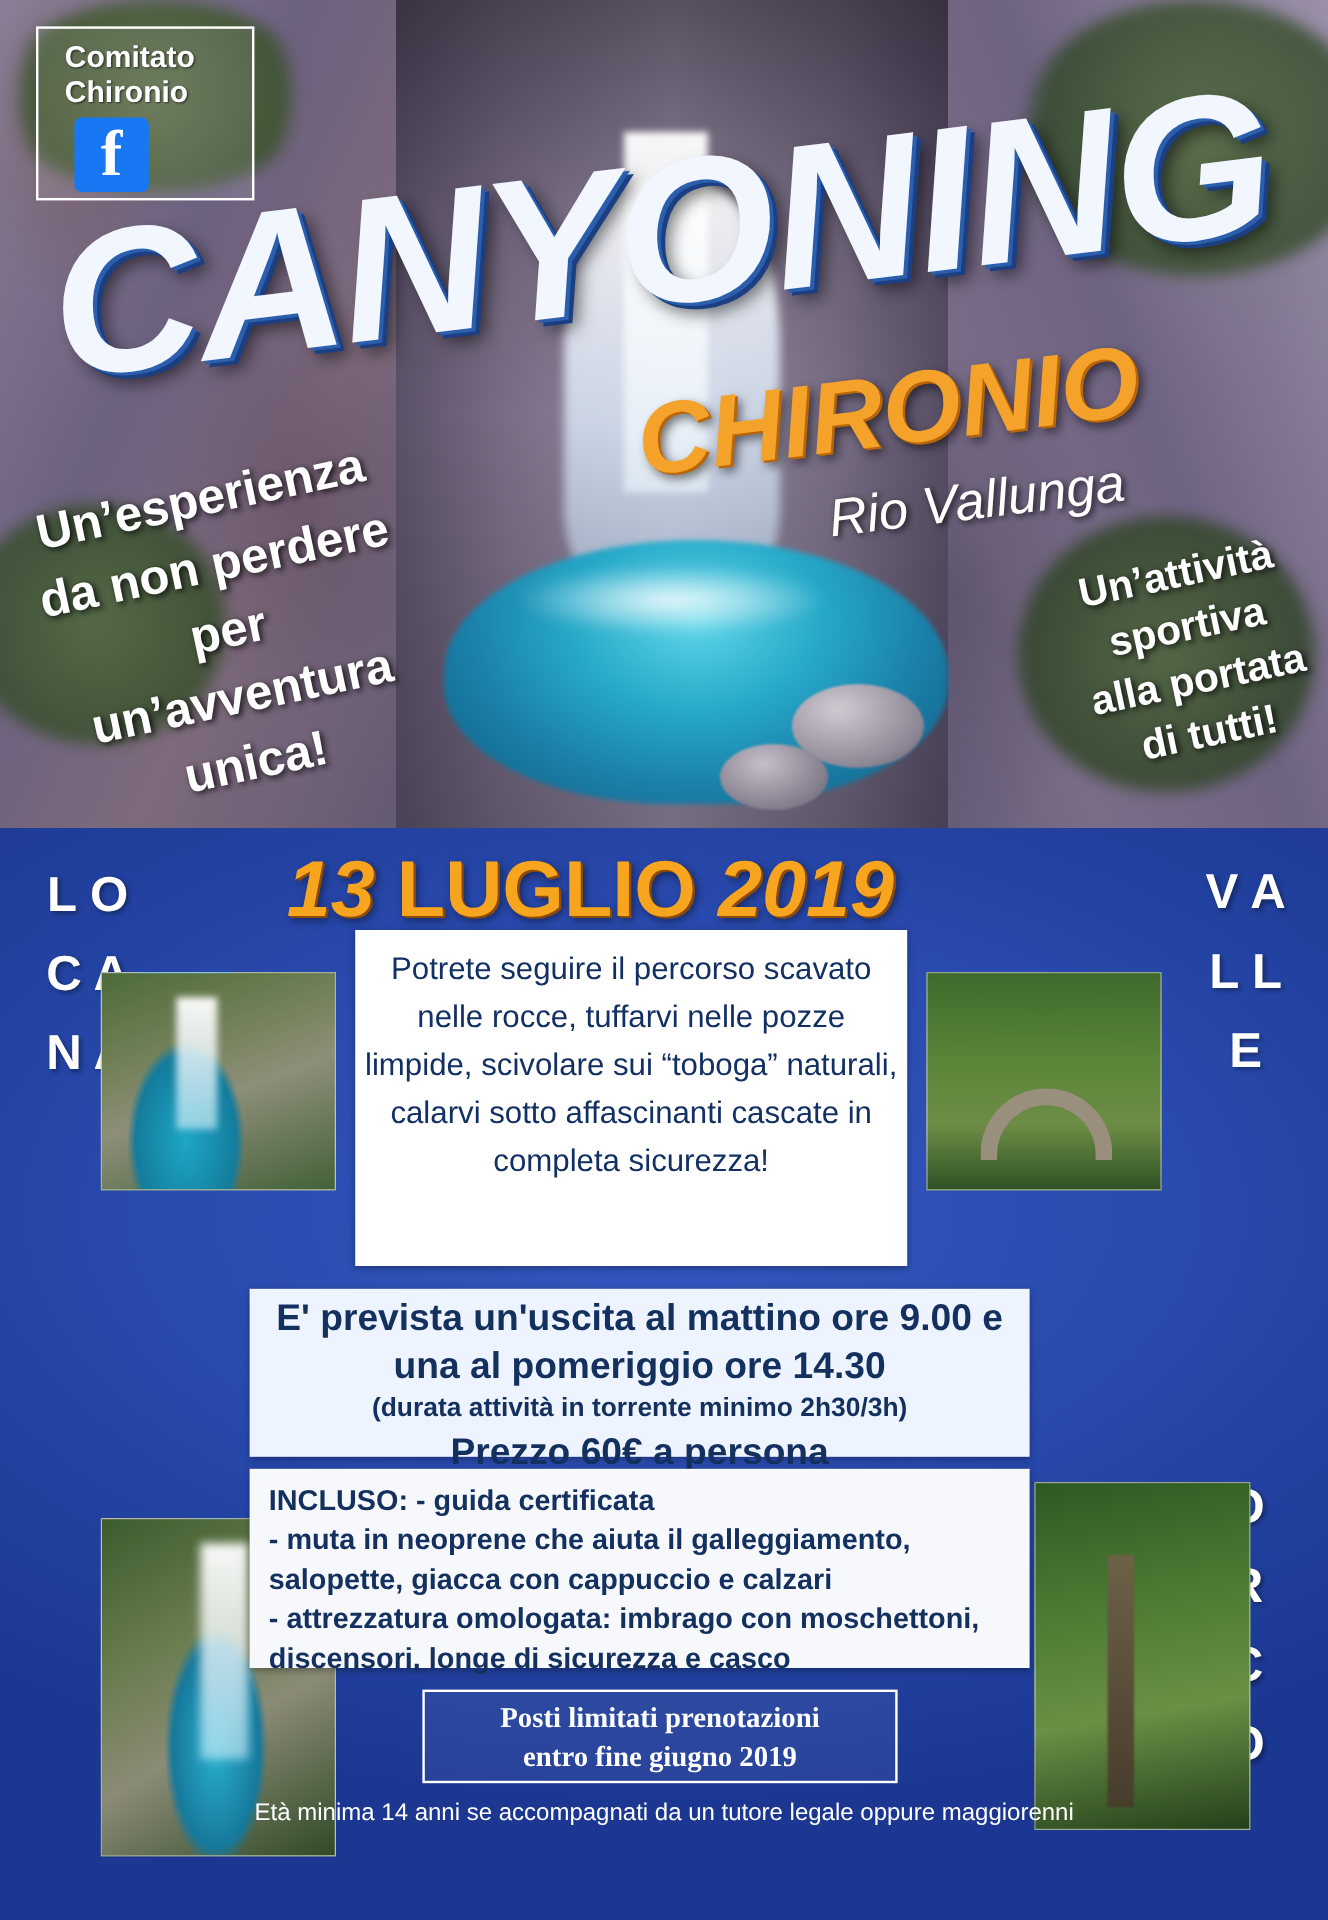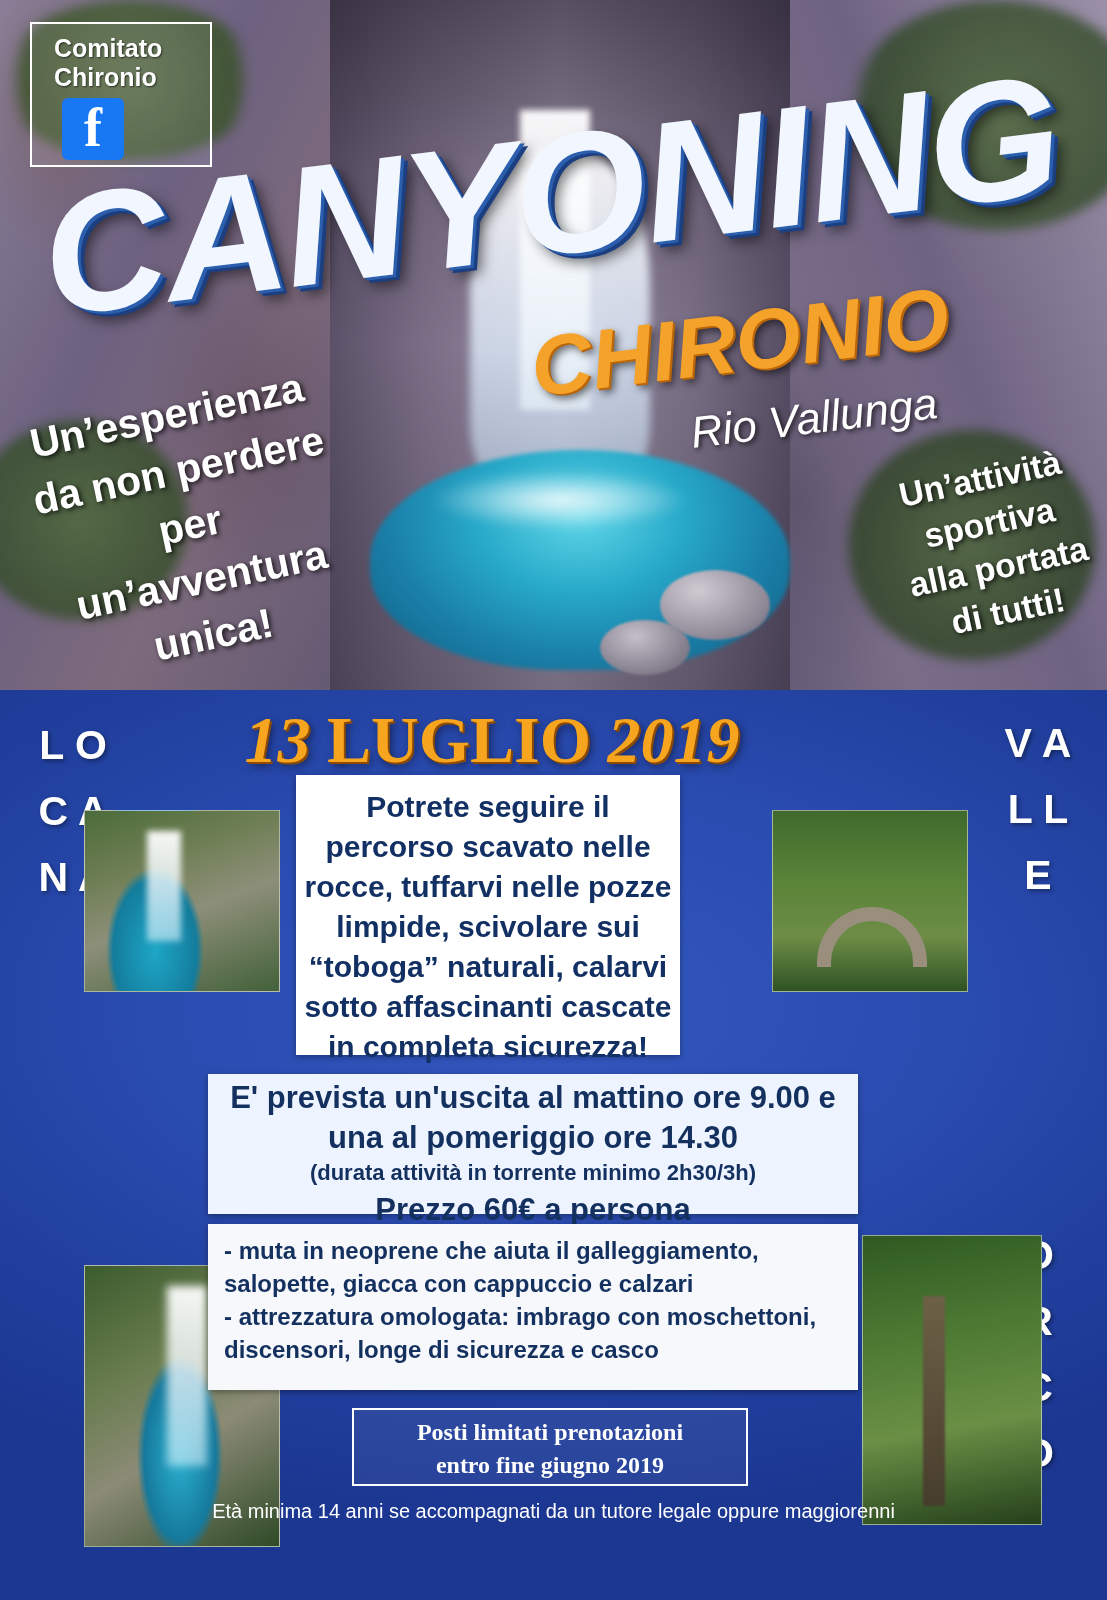--- a/index.html
+++ b/index.html
@@ -239,44 +239,44 @@
   }
   .w-locana { left: 38px; top: 22px; }
   .w-valle  { right: 34px; top: 20px; }
   .w-orco   { right: 34px; top: 532px; }
 
   .date {
     position: absolute;
     left: 0; top: 14px;
     width: 984px;
     text-align: center;
-    font-family: Liberation Serif, serif;
+    font-family: Liberation Sans, sans-serif;
     font-weight: bold;
     font-size: 66px;
     line-height: 72px;
     color: #f7a51f;
     text-shadow: 2px 2px 0 #8c4b05, 3px 4px 8px rgba(0,0,0,.5);
   }
   .date .ital { font-style: italic; }
 
   .white-box {
     position: absolute;
     background: #ffffff;
     color: #16305e;
     box-sizing: border-box;
     box-shadow: 0 2px 6px rgba(0,0,0,.35);
   }
   .desc-box {
     left: 296px; top: 85px;
-    width: 384px; height: 280px;
+    width: 460px; height: 280px;
     padding: 12px 8px;
     text-align: center;
-    font-size: 30px;
+    font-size: 26px;
     line-height: 40px;
-    font-weight: bold;
+    font-weight: normal;
     color: #123063;
   }
   .times-box {
     left: 208px; top: 384px;
     width: 650px; height: 140px;
     background: #eef4ff;
     padding: 4px 8px;
     text-align: center;
     color: #13305f;
   }
@@ -442,20 +442,21 @@
 
     <div class="white-box desc-box">Potrete seguire il percorso scavato nelle rocce, tuffarvi nelle pozze limpide, scivolare sui “toboga” naturali, calarvi sotto affascinanti cascate in completa sicurezza!</div>
 
     <div class="white-box times-box">
       <div class="times-l1">E' prevista un'uscita al mattino ore 9.00 e una al pomeriggio ore 14.30</div>
       <div class="times-l2">(durata attività in torrente minimo 2h30/3h)</div>
       <div class="times-l3">Prezzo 60€ a persona</div>
     </div>
 
     <div class="white-box included-box">
+      <div>INCLUSO:  - guida certificata</div>
       <div>- muta in neoprene che aiuta il galleggiamento, salopette, giacca con cappuccio e calzari</div>
       <div>- attrezzatura omologata: imbrago con moschettoni, discensori, longe di sicurezza e casco</div>
     </div>
 
     <div class="booking-box">
       <div>Posti limitati prenotazioni</div>
       <div>entro fine giugno 2019</div>
     </div>
 
     <div class="age-line">Età minima 14 anni se accompagnati da un tutore legale oppure maggiorenni</div>

